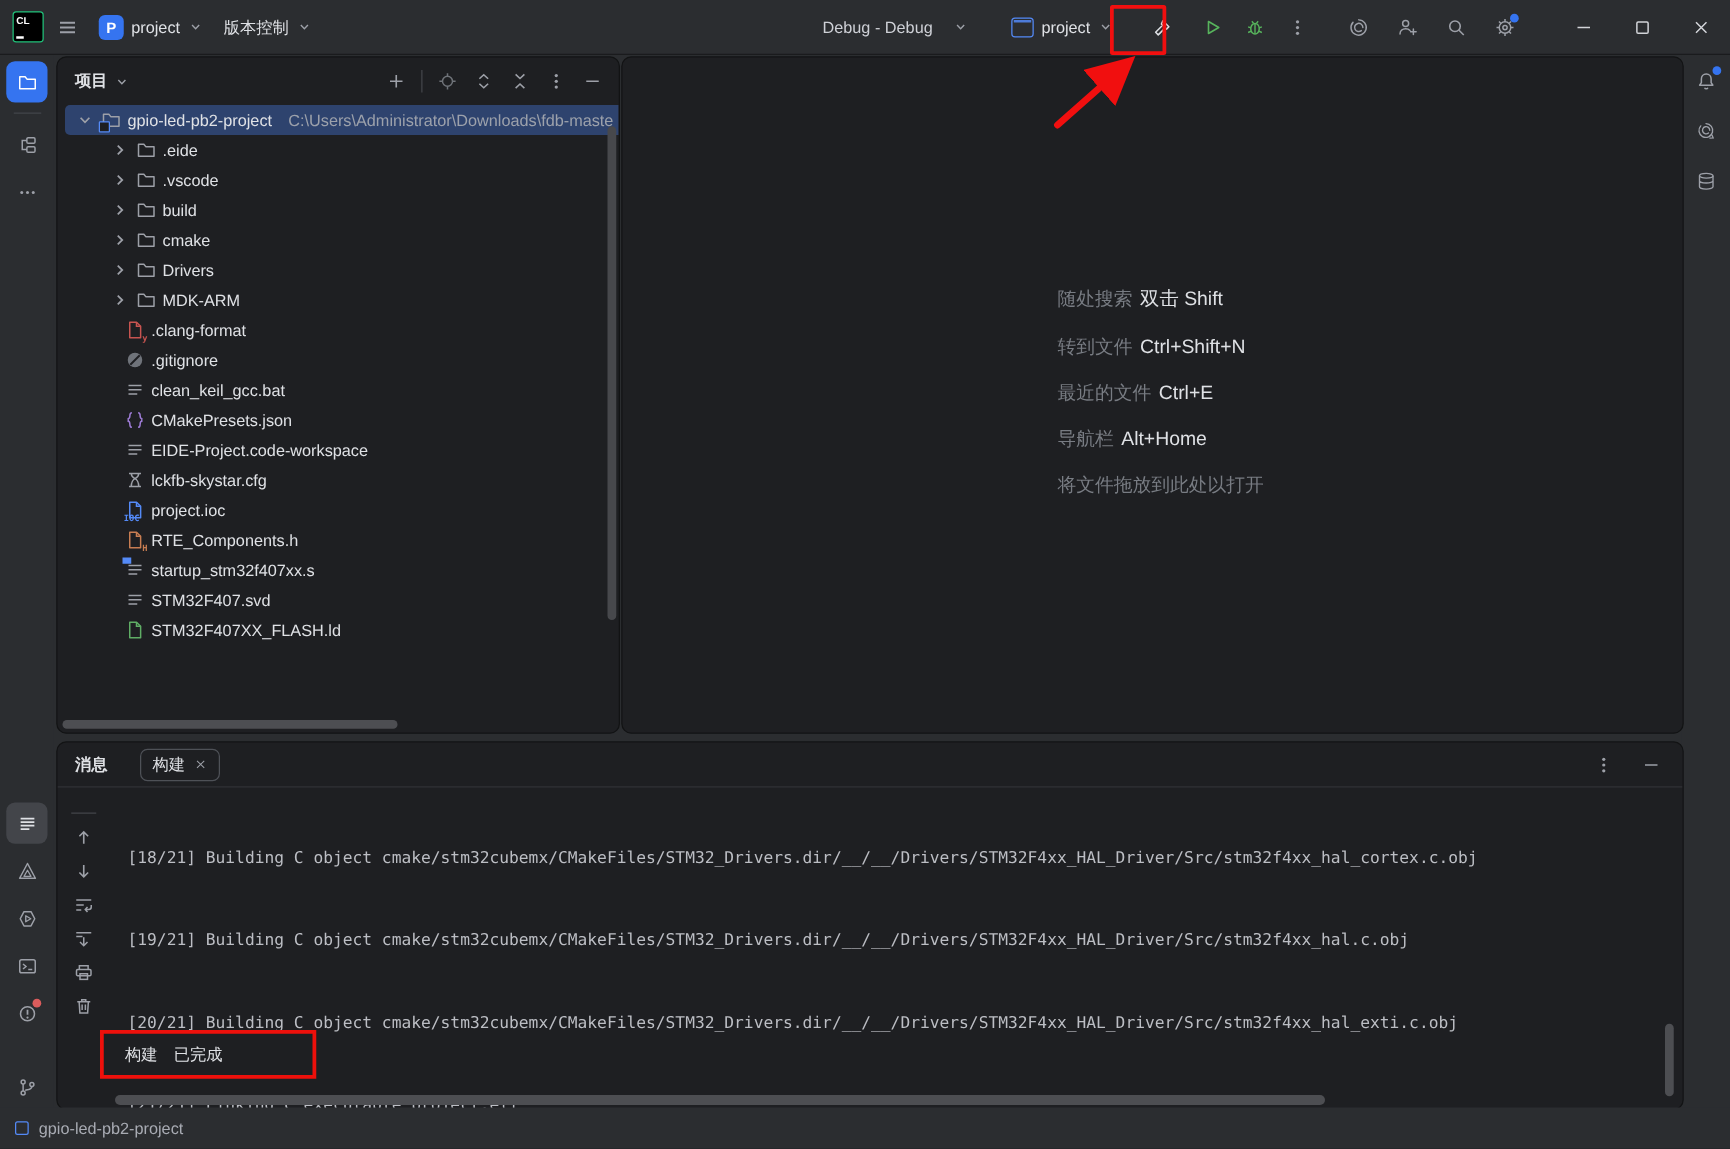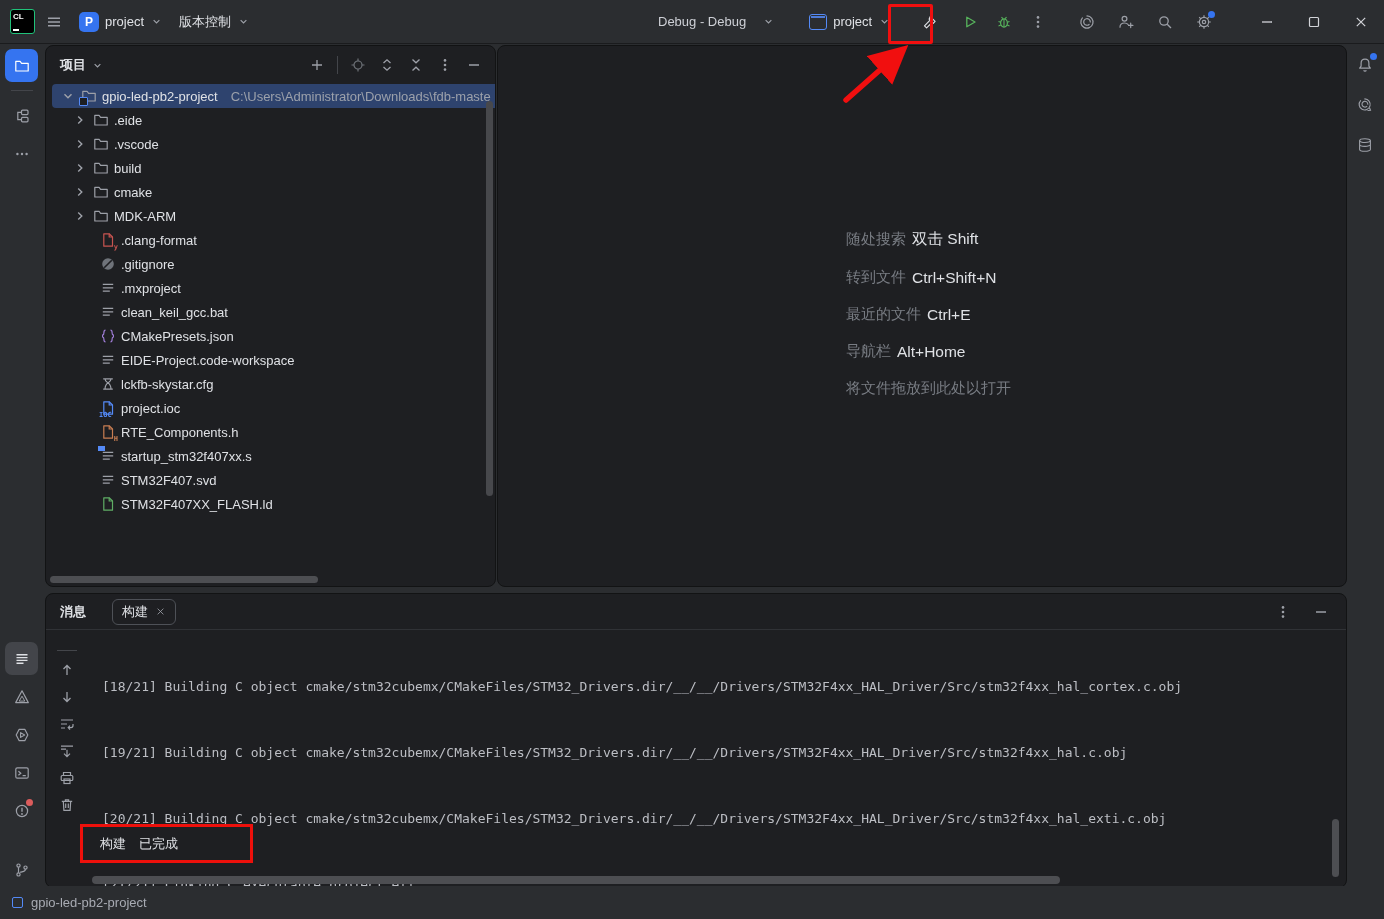--- a/index.html
+++ b/index.html
@@ -52,21 +52,21 @@
   
   .pp-header{height:38px;display:flex;align-items:center;padding:0 8px 0 14px;}
   .pp-title{display:flex;align-items:center;gap:5px;font-weight:bold;}
   .pp-actions{margin-left:auto;display:flex;align-items:center;gap:3px;}
   .pp-actions .iconbtn{width:26px;height:26px;}
   .vsep{width:1px;height:18px;background:#43454a;margin:0 4px;}
   .tree{position:absolute;left:0;top:38px;right:0;bottom:0;overflow:hidden;}
   .trow{height:24px;display:flex;align-items:center;gap:5px;white-space:nowrap;}
   .trow .lbl{color:#dfe1e5;}
   .trow.root{background:#2e436e;margin-left:6px;border-radius:4px 0 0 4px;padding-left:8px;}
-  .indent1{padding-left:26px;}
+  .indent1{padding-left:42px;}
   .indent-file{padding-left:54px;}
   .path{color:#9ca1ab;margin-left:8px;overflow:hidden;}
   .fic{position:relative;width:16px;height:16px;flex:none;}
   .fic .sub{position:absolute;right:-2px;bottom:-3px;font-size:7px;font-weight:bold;font-family:"DejaVu Sans Mono",monospace;}
   .fic .subflag{position:absolute;left:-2px;top:-2px;width:7px;height:5px;background:#548af7;}
   .rootbadge{position:absolute;left:-2px;bottom:-2px;width:7px;height:7px;background:#1e1f22;border:1.6px solid #548af7;border-radius:1px;}
   .scroll-v{position:absolute;background:#47484c;border-radius:4px;}
   .scroll-h{position:absolute;background:#47484c;border-radius:4px;}
   .pp-scroll-v{right:2px;top:55px;width:7px;height:395px;}
   .pp-scroll-h{left:4px;bottom:3px;height:7px;width:268px;background:#4d4e52;}
@@ -539,47 +539,48 @@
           </svg>
           <span class="lbl">cmake</span>
         </div>
       <div class="trow indent1">
           <svg class="ic">
             <use href="#s-chev-r"></use>
           </svg>
           <svg class="ic">
             <use href="#s-folder"></use>
           </svg>
+          <span class="lbl">Drivers</span>
+        </div>
+      <div class="trow indent1">
+          <svg class="ic">
+            <use href="#s-chev-r"></use>
+          </svg>
+          <svg class="ic">
+            <use href="#s-folder"></use>
+          </svg>
           <span class="lbl">MDK-ARM</span>
         </div>
 
       <div class="trow indent-file">
           <span class="fic">
             <svg class="ic" style="color:#c75450">
               <use href="#s-doc"></use>
             </svg>
             <b class="sub" style="color:#c75450">y</b>
           </span>
           <span class="lbl">.clang-format</span>
         </div>
       <div class="trow indent-file">
           <span class="fic">
             <svg class="ic">
               <use href="#s-ignore"></use>
             </svg>
           </span>
           <span class="lbl">.gitignore</span>
-        </div>
-      <div class="trow indent-file">
-          <span class="fic">
-            <svg class="ic">
-              <use href="#s-textfile"></use>
-            </svg>
-          </span>
-          <span class="lbl">.mxproject</span>
         </div>
       <div class="trow indent-file">
           <span class="fic">
             <svg class="ic">
               <use href="#s-textfile"></use>
             </svg>
           </span>
           <span class="lbl">clean_keil_gcc.bat</span>
         </div>
       <div class="trow indent-file">

